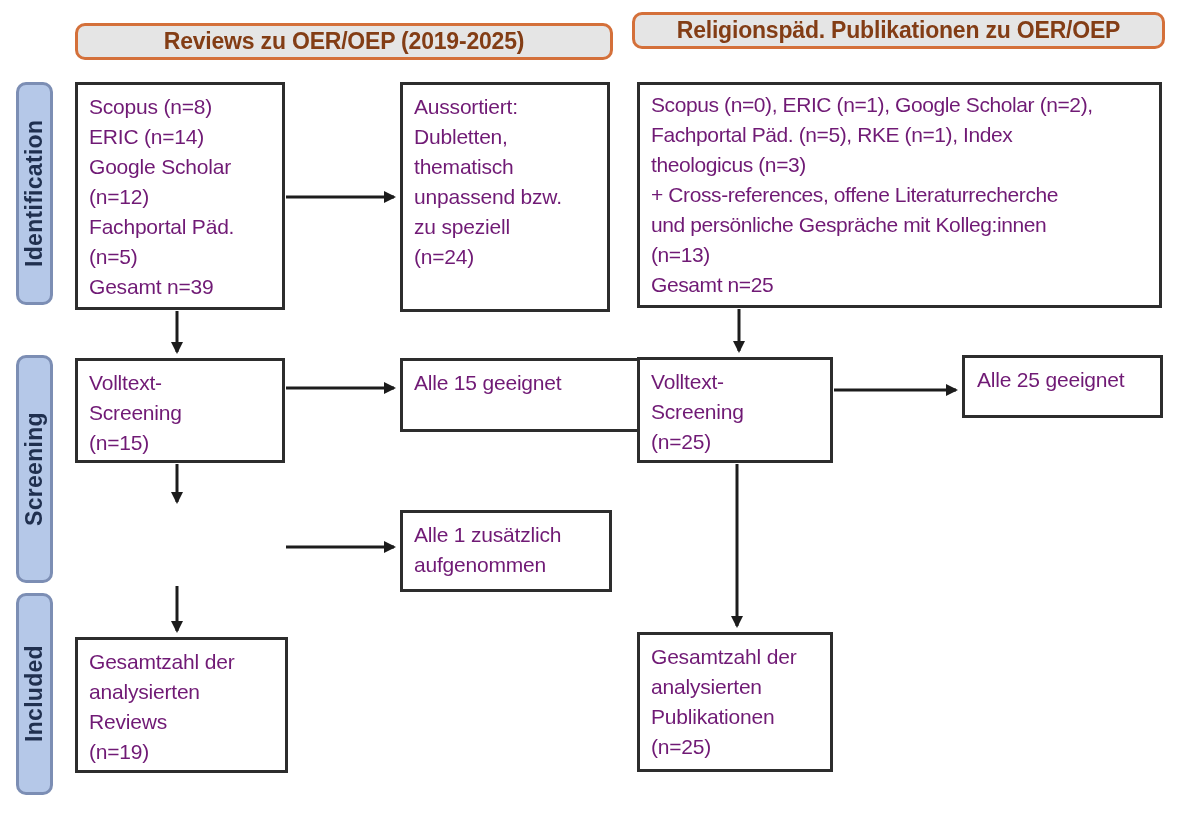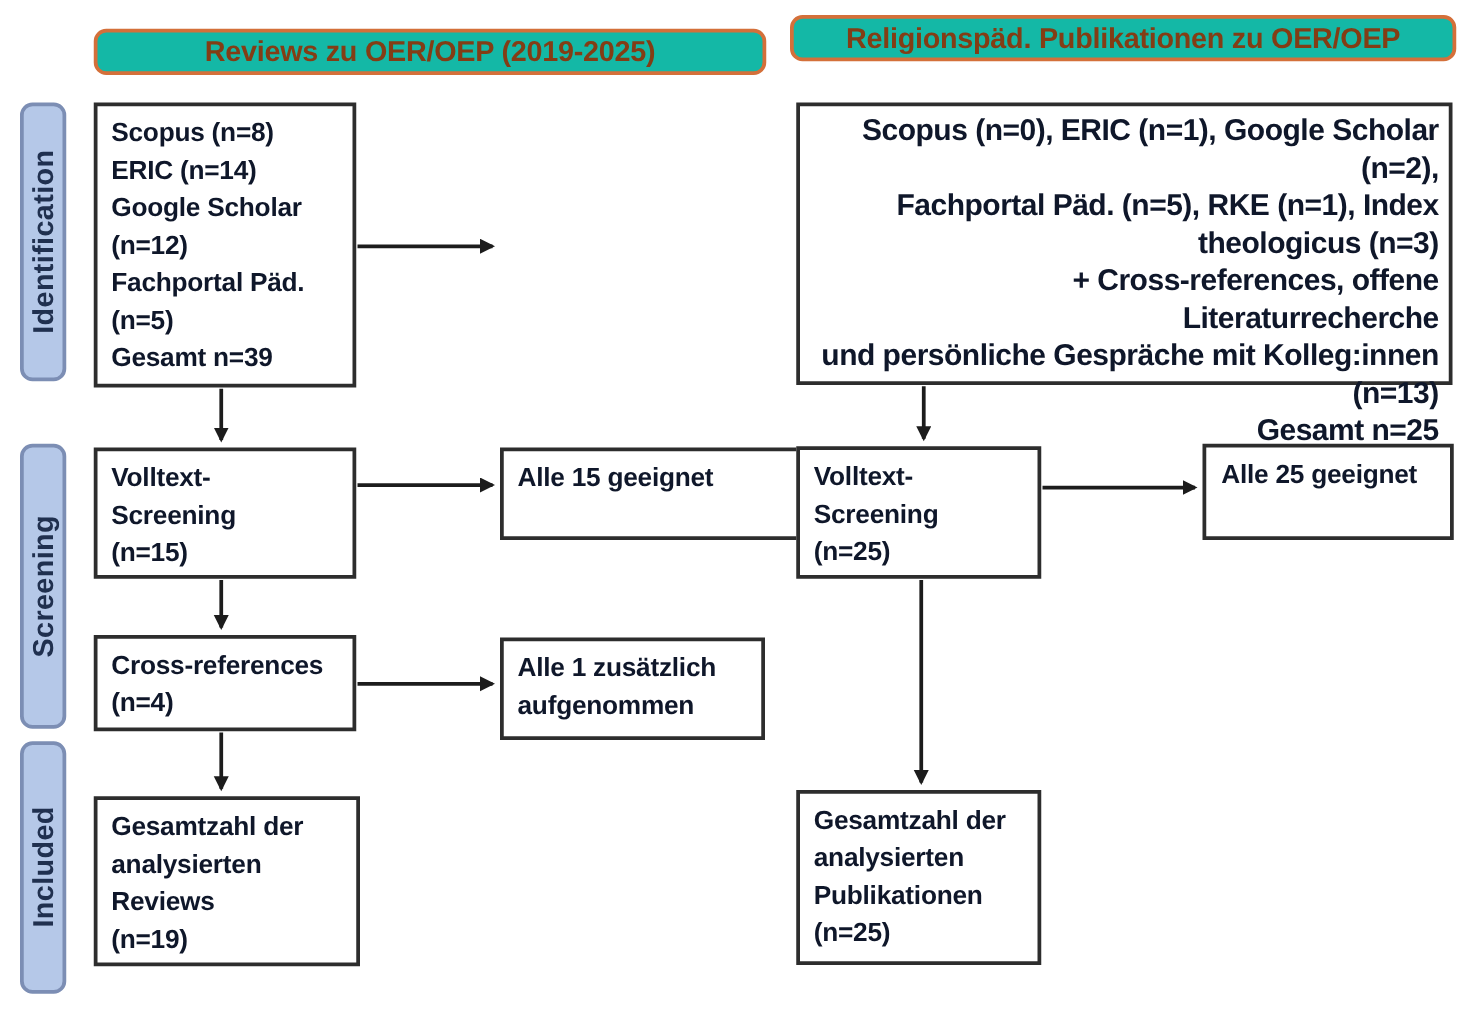--- a/index.html
+++ b/index.html
@@ -7,21 +7,21 @@
     position: relative;
     width: 1182px;
     height: 820px;
     background: #ffffff;
     font-family: "Liberation Sans", sans-serif;
     overflow: hidden;
   }
   .hdr {
     position: absolute;
     box-sizing: border-box;
-    background: #14b8a6;
+    background: #e5e5e5;
     border: 3px solid #D4703A;
     border-radius: 10px;
     color: #833D15;
     font-weight: 700;
     font-size: 23px;
     display: flex;
     align-items: center;
     justify-content: center;
     letter-spacing: -0.2px;
   }
@@ -39,33 +39,32 @@
     justify-content: center;
     writing-mode: vertical-rl;
     transform: rotate(180deg);
     letter-spacing: 0.3px;
   }
   .box {
     position: absolute;
     box-sizing: border-box;
     background: #ffffff;
     border: 3px solid #2D2D2D;
-    color: #0f172a;
-    font-weight: 700;
+    color: #701a75;
+    font-weight: 400;
     font-size: 21px;
     line-height: 30px;
     letter-spacing: -0.2px;
     padding: 7px 8px 4px 11px;
     white-space: pre-line;
   }
   .box.dense {
-    font-size: 24px;
+    font-size: 21px;
     letter-spacing: -0.4px;
     padding: 5px 8px 4px 11px;
-    text-align: right;
   }
   .arrows {
     position: absolute;
     left: 0; top: 0;
     width: 1182px; height: 820px;
     pointer-events: none;
   }
   .arrows line { stroke: #1C1C1C; stroke-width: 3; }
 </style>
 </head>
@@ -80,44 +79,48 @@
   <div class="stage" style="left:16px; top:355px; width:37px; height:228px;">Screening</div>
   <div class="stage" style="left:16px; top:593px; width:37px; height:202px;">Included</div>
 
   <div class="box" style="left:75px; top:82px; width:210px; height:228px;">Scopus (n=8)
 ERIC (n=14)
 Google Scholar
 (n=12)
 Fachportal Päd.
 (n=5)
 Gesamt n=39</div>
+  <div class="box" style="left:400px; top:82px; width:210px; height:230px;">Aussortiert:
+Dubletten,
+thematisch
+unpassend bzw.
+zu speziell
+(n=24)</div>
   <div class="box" style="left:75px; top:358px; width:210px; height:105px;">Volltext-
 Screening
 (n=15)</div>
   <div class="box" style="left:400px; top:358px; width:249px; height:74px;">Alle 15 geeignet</div>
-  <div class="box" style="left:75px; top:508px; width:210px; height:77px;">Cross-references
-(n=4)</div>
   <div class="box" style="left:400px; top:510px; width:212px; height:82px;">Alle 1 zusätzlich
 aufgenommen</div>
   <div class="box" style="left:75px; top:637px; width:213px; height:136px;">Gesamtzahl der
 analysierten
 Reviews
 (n=19)</div>
 
   <div class="box dense" style="left:637px; top:82px; width:525px; height:226px;">Scopus (n=0), ERIC (n=1), Google Scholar (n=2),
 Fachportal Päd. (n=5), RKE (n=1), Index
 theologicus (n=3)
 + Cross-references, offene Literaturrecherche
 und persönliche Gespräche mit Kolleg:innen
 (n=13)
 Gesamt n=25</div>
   <div class="box" style="left:637px; top:357px; width:196px; height:106px;">Volltext-
 Screening
 (n=25)</div>
-  <div class="box" style="left:962px; top:355px; width:201px; height:77px;padding-left:12px;">Alle 25 geeignet</div>
+  <div class="box" style="left:962px; top:355px; width:201px; height:63px;padding-left:12px;">Alle 25 geeignet</div>
   <div class="box" style="left:637px; top:632px; width:196px; height:140px;">Gesamtzahl der
 analysierten
 Publikationen
 (n=25)</div>
 
   <svg class="arrows" viewBox="0 0 1182 820" xmlns="http://www.w3.org/2000/svg">
     <defs>
       <marker id="arr" markerUnits="userSpaceOnUse" markerWidth="14" markerHeight="14" refX="10" refY="6" orient="auto">
         <path d="M0,0 L12,6 L0,12 Z" fill="#1C1C1C"></path>
       </marker>

